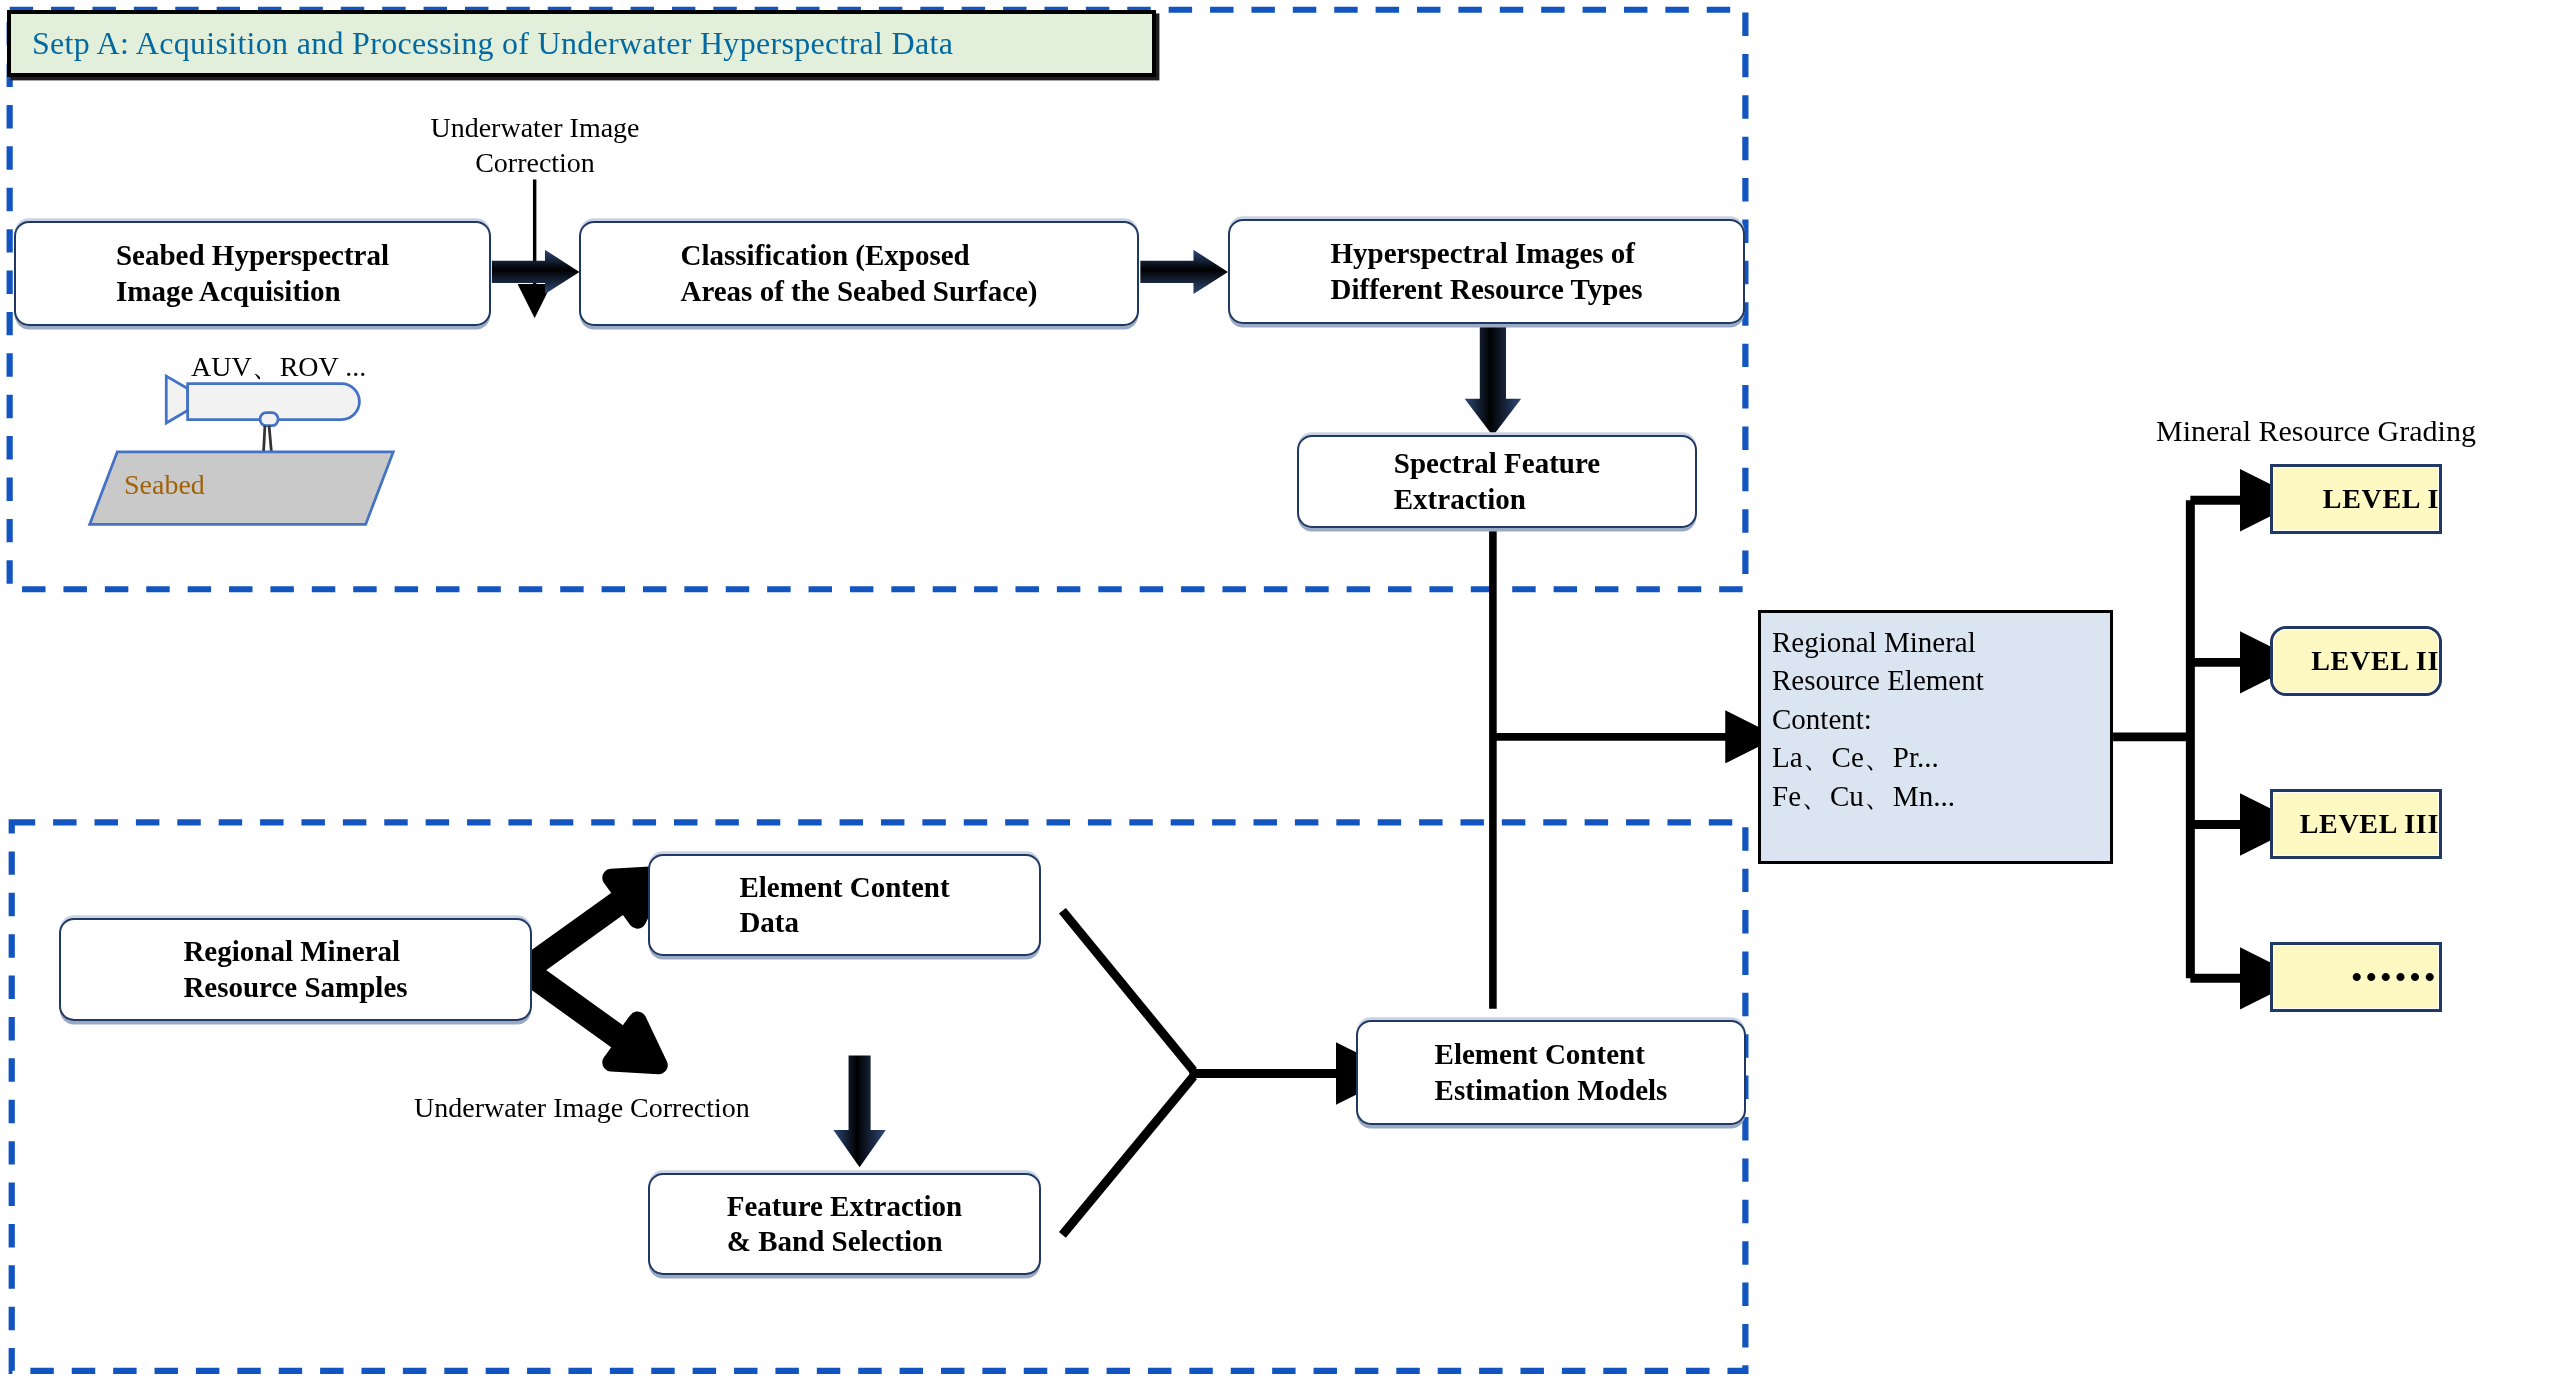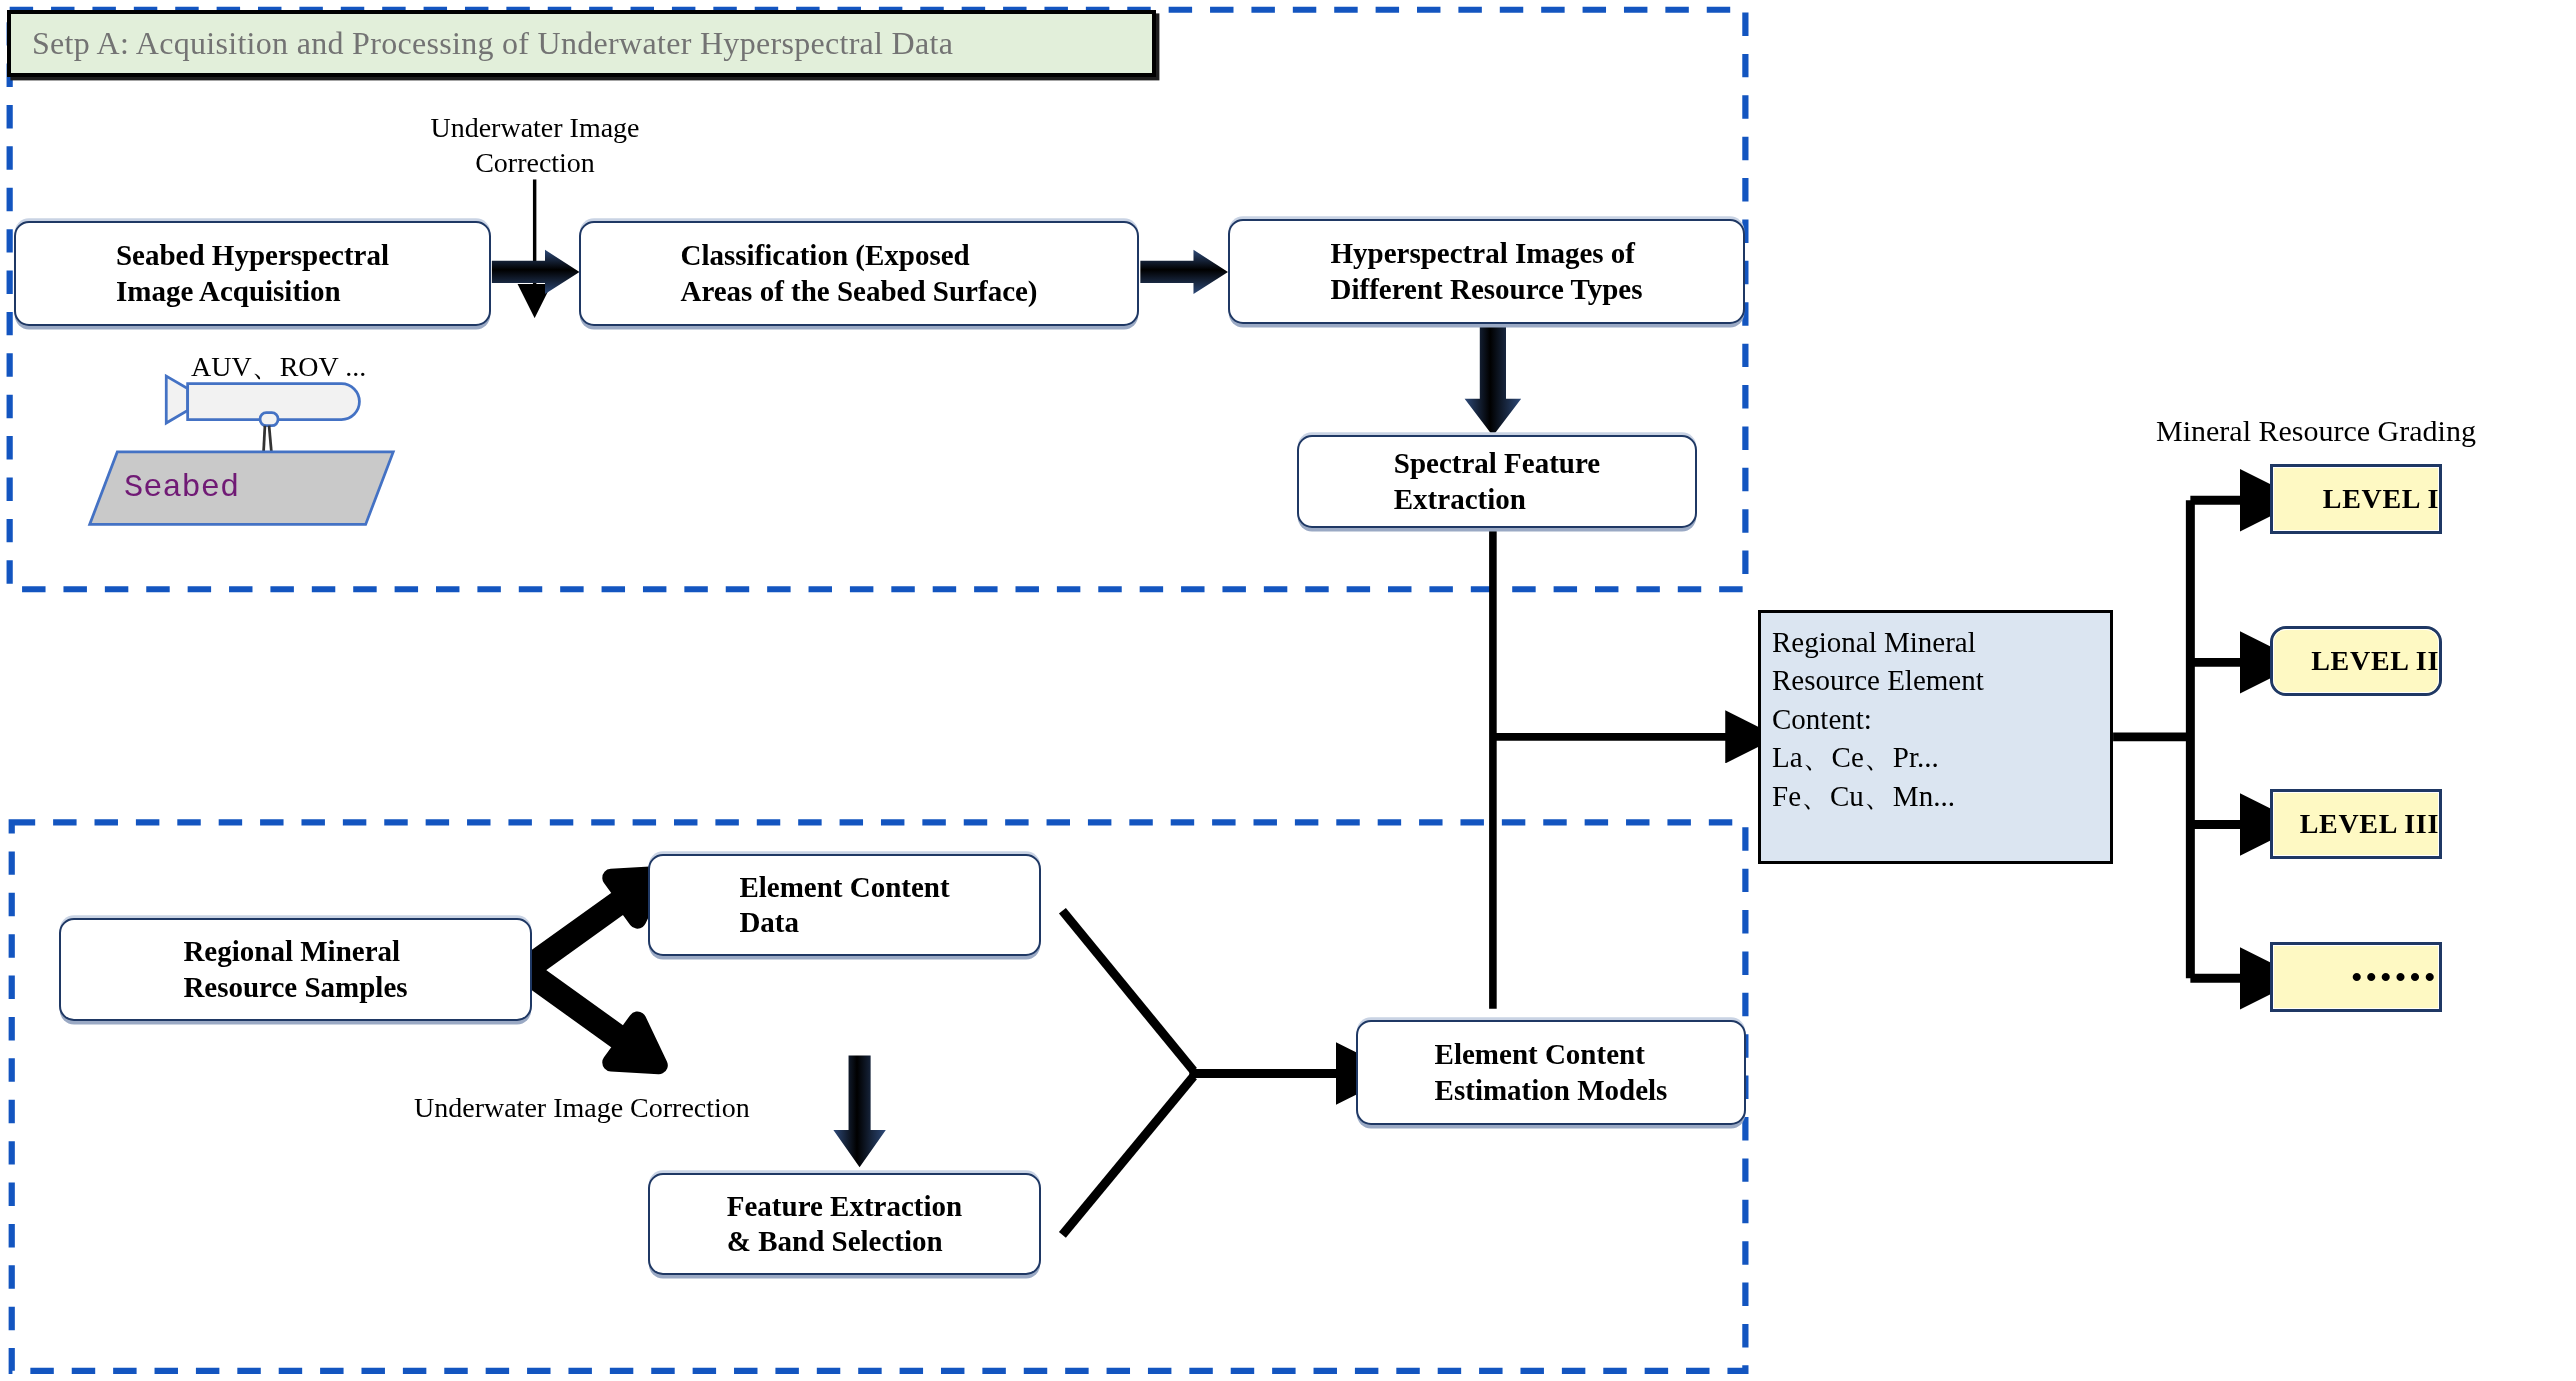--- a/index.html
+++ b/index.html
@@ -1,21 +1,21 @@
 <!DOCTYPE html>
 <html style="font-size:11px"><head>
 <meta charset="utf-8">
 <style>
   html,body{margin:0;padding:0;background:#ffffff;}
   body{width:2576px;height:1382px;font-family:"Liberation Serif",serif;}
   #stage{position:relative;width:2576px;height:1382px;overflow:hidden;background:#fff;}
   #svg{position:absolute;left:0;top:0;width:2576px;height:1382px;}
 
   
-  .lbl{position:absolute;color:#737373;}
+  .lbl{position:absolute;color:#0369a1;}
 
   .step-banner{
     background:#e2efda;
     border:4.1px solid #000;
     box-shadow: 3.4px 3.4px 0 #1d1d1d;
     display:flex;align-items:center;
     padding-left:21px;
     font-size:32px;
     font-family:"Liberation Serif",serif;
     letter-spacing:0.3px;
@@ -63,22 +63,22 @@
   }
   .content-box div{white-space:nowrap;}
 
   .plain{
     position:absolute;
     font-size:28px;line-height:1.25;text-align:center;
     font-family:"Liberation Serif",serif;
     color:#000;
   }
   .seabed-word{
-    position:absolute;font-size:32px;color:#701a75;
-    font-family:Liberation Mono, monospace;
+    position:absolute;font-size:28px;color:#a16207;
+    font-family:Liberation Serif, serif;
   }
   .auv-word{
     position:absolute;font-size:28px;color:#000;
     font-family:"Liberation Serif",serif;white-space:nowrap;
   }
   .grading-title{
     position:absolute;font-size:30px;color:#000;white-space:nowrap;
     font-family:"Liberation Serif",serif;
   }
 </style>

